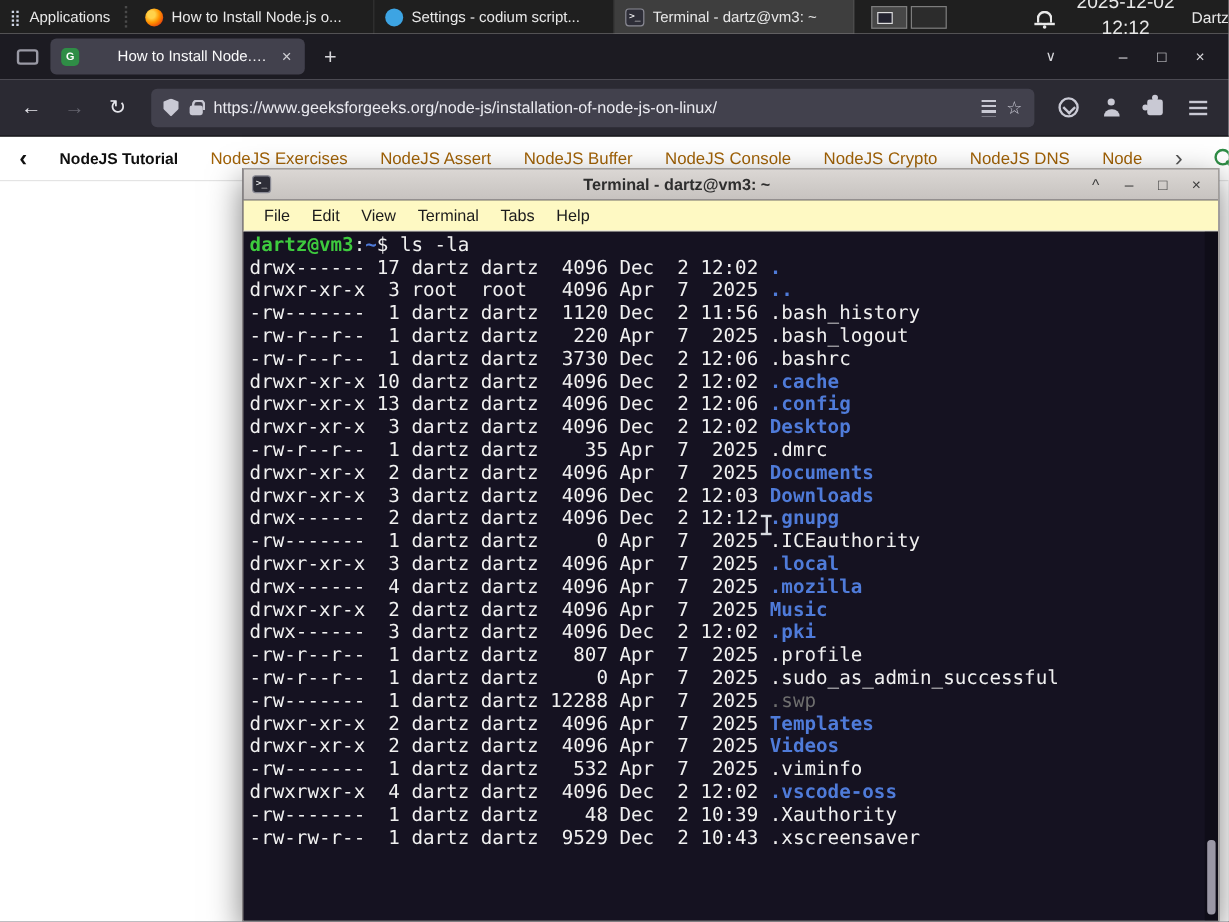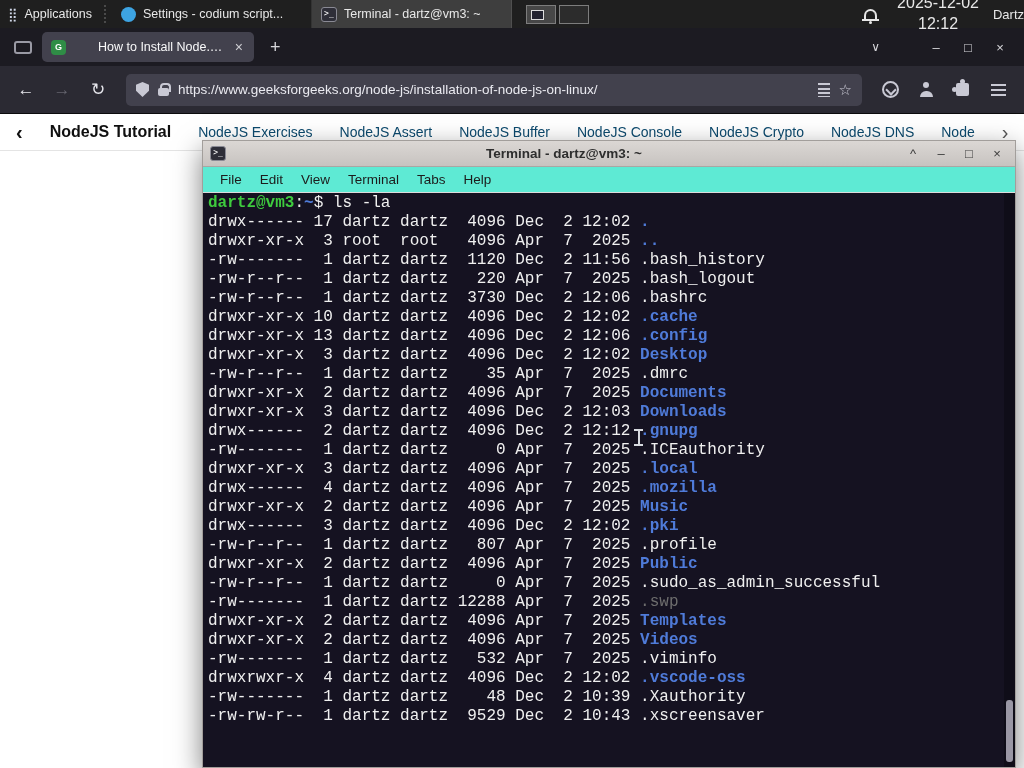--- a/index.html
+++ b/index.html
@@ -78,45 +78,45 @@
                        border-radius:7px 7px 0 0; background:#c9c9d4; }
   .icon-puzzle { width:13px; height:13px; background:#c9c9d4; border-radius:2px; position:relative; }
   .icon-puzzle:before { content:""; position:absolute; top:-4px; left:4px; width:5px; height:5px; border-radius:50%; background:#c9c9d4; }
   .icon-puzzle:after { content:""; position:absolute; left:-4px; top:4px; width:5px; height:5px; border-radius:50%; background:#c9c9d4; }
   .icon-hamburger { width:15px; height:12px; border-top:2px solid #c9c9d4; border-bottom:2px solid #c9c9d4; position:relative; }
   .icon-hamburger:before { content:""; position:absolute; top:3px; left:0; right:0; height:2px; background:#c9c9d4; }
 
   .site-nav { height:37px; background:#fff; border-bottom:1px solid #e4e4e4; display:flex; align-items:center;
               padding:0 16px; gap:27px; font-size:14px; color:#2f3337; white-space:nowrap; overflow:hidden; }
   .chev { font-size:20px; color:#111; font-weight:bold; line-height:1; }
-  .site-link { color:#0c4a6e; text-decoration:none; }
-  .site-link.bold { font-weight:bold; color:#0f0f0f; font-size:16px; }
+  .site-link { color:#a16207; text-decoration:none; }
+  .site-link.bold { font-weight:bold; color:#0f0f0f; font-size:13px; }
   .site-nav-right { margin-left:auto; display:flex; align-items:center; gap:26px; padding-right:14px; }
   .chev-right { font-size:20px; color:#555; line-height:1; }
   .icon-search { width:17px; height:17px; position:relative; }
   .icon-search:before { content:""; position:absolute; top:0; left:0; width:10px; height:10px;
                         border:2.5px solid #2f8d46; border-radius:50%; }
   .icon-search:after { content:""; position:absolute; width:7px; height:3px; background:#2f8d46;
                        transform:rotate(45deg); top:11px; left:9px; border-radius:2px; }
 
   
   .term { position:absolute; left:202px; top:140px; width:814px; height:628px; z-index:5;
           display:flex; flex-direction:column; border:1px solid #a29e9b; background:#151221;
           box-shadow:0 10px 26px rgba(0,0,0,0.5); }
   .term-title { height:26px; background:linear-gradient(#dbd7d4,#c7c3c0); display:flex; align-items:center;
                 padding:0 7px; gap:6px; border-bottom:1px solid #aaa6a3; }
   .term-title-text { flex:1; text-align:center; font-size:13.5px; font-weight:bold; color:#2e2e2e;
                      overflow:hidden; white-space:nowrap; }
   .term-btn { width:22px; text-align:center; color:#3c3c3c; font-size:13px; line-height:1; }
-  .term-menu { height:26px; background:#5eead4; border-bottom:1px solid #dcdcdc; display:flex;
+  .term-menu { height:26px; background:#fef9c3; border-bottom:1px solid #dcdcdc; display:flex;
                align-items:center; padding:4px 8px; }
   .term-menu span { padding:0 9px; font-size:13.5px; color:#1c1c1c; }
   .term-body { flex:1; position:relative; background:#151221; overflow:hidden; padding:1px 14px 0 5px;
                font-family:"DejaVu Sans Mono", monospace; font-size:16px; line-height:19px; color:#f0f0f0; }
-  .tline { white-space:pre;font-family:Liberation Mono, monospace; }
+  .tline { white-space:pre; }
   .c-green { color:#3ecb3e; font-weight:bold; }
   .c-blue, .c-dir { color:#4f7bd9; font-weight:bold; }
   .c-dim { color:#6e6e6e; }
   .term-scrollbar { position:absolute; top:0; right:0; bottom:0; width:11px; background:#0f0d18; }
   .term-thumb { position:absolute; right:2px; bottom:5px; width:7px; height:62px; background:#9a97a5; border-radius:3px; }
 
   
   .ibeam { position:absolute; left:634px; top:429px; width:9px; height:17px; z-index:30; }
   .ibeam:before { content:""; position:absolute; left:3.5px; top:1px; bottom:1px; width:2px; background:#d7dae0; }
   .ibeam:after { content:""; position:absolute; left:0; right:0; top:0; height:2px; background:#d7dae0;
@@ -125,20 +125,24 @@
 </head>
 <body>
 
 <div class="panel">
   <div class="apps-btn">
     <span class="apps-grid">⣿</span>
     <span>Applications</span>
   </div>
   <div class="panel-sep"></div>
   <div class="taskbar">
+    <button class="task">
+      <span class="fav fav-ff"></span>
+      <span class="task-label">How to Install Node.js o...</span>
+    </button>
     <button class="task">
       <span class="fav fav-codium"></span>
       <span class="task-label">Settings - codium script...</span>
     </button>
     <button class="task active">
       <span class="fav fav-term">&gt;_</span>
       <span class="task-label">Terminal - dartz@vm3: ~</span>
     </button>
   </div>
   <div class="pager">
@@ -250,21 +254,20 @@
         <div class="tline"><span>-rw-r--r--  1 dartz dartz    35 Apr  7  2025 </span><span>.dmrc</span></div>
         <div class="tline"><span>drwxr-xr-x  2 dartz dartz  4096 Apr  7  2025 </span><span class="c-dir">Documents</span></div>
         <div class="tline"><span>drwxr-xr-x  3 dartz dartz  4096 Dec  2 12:03 </span><span class="c-dir">Downloads</span></div>
         <div class="tline"><span>drwx------  2 dartz dartz  4096 Dec  2 12:12 </span><span class="c-dir">.gnupg</span></div>
         <div class="tline"><span>-rw-------  1 dartz dartz     0 Apr  7  2025 </span><span>.ICEauthority</span></div>
         <div class="tline"><span>drwxr-xr-x  3 dartz dartz  4096 Apr  7  2025 </span><span class="c-dir">.local</span></div>
         <div class="tline"><span>drwx------  4 dartz dartz  4096 Apr  7  2025 </span><span class="c-dir">.mozilla</span></div>
         <div class="tline"><span>drwxr-xr-x  2 dartz dartz  4096 Apr  7  2025 </span><span class="c-dir">Music</span></div>
         <div class="tline"><span>drwx------  3 dartz dartz  4096 Dec  2 12:02 </span><span class="c-dir">.pki</span></div>
         <div class="tline"><span>-rw-r--r--  1 dartz dartz   807 Apr  7  2025 </span><span>.profile</span></div>
-        <div class="tline"><span>drwxr-xr-x  2 dartz dartz  4096 Apr  7  2025 </span><span class="c-dir">Public</span></div>
         <div class="tline"><span>-rw-r--r--  1 dartz dartz     0 Apr  7  2025 </span><span>.sudo_as_admin_successful</span></div>
         <div class="tline"><span>-rw-------  1 dartz dartz 12288 Apr  7  2025 </span><span class="c-dim">.swp</span></div>
         <div class="tline"><span>drwxr-xr-x  2 dartz dartz  4096 Apr  7  2025 </span><span class="c-dir">Templates</span></div>
         <div class="tline"><span>drwxr-xr-x  2 dartz dartz  4096 Apr  7  2025 </span><span class="c-dir">Videos</span></div>
         <div class="tline"><span>-rw-------  1 dartz dartz   532 Apr  7  2025 </span><span>.viminfo</span></div>
         <div class="tline"><span>drwxrwxr-x  4 dartz dartz  4096 Dec  2 12:02 </span><span class="c-dir">.vscode-oss</span></div>
         <div class="tline"><span>-rw-------  1 dartz dartz    48 Dec  2 10:39 </span><span>.Xauthority</span></div>
         <div class="tline"><span>-rw-rw-r--  1 dartz dartz  9529 Dec  2 10:43 </span><span>.xscreensaver</span></div>
       </div>
     <div class="term-scrollbar">

